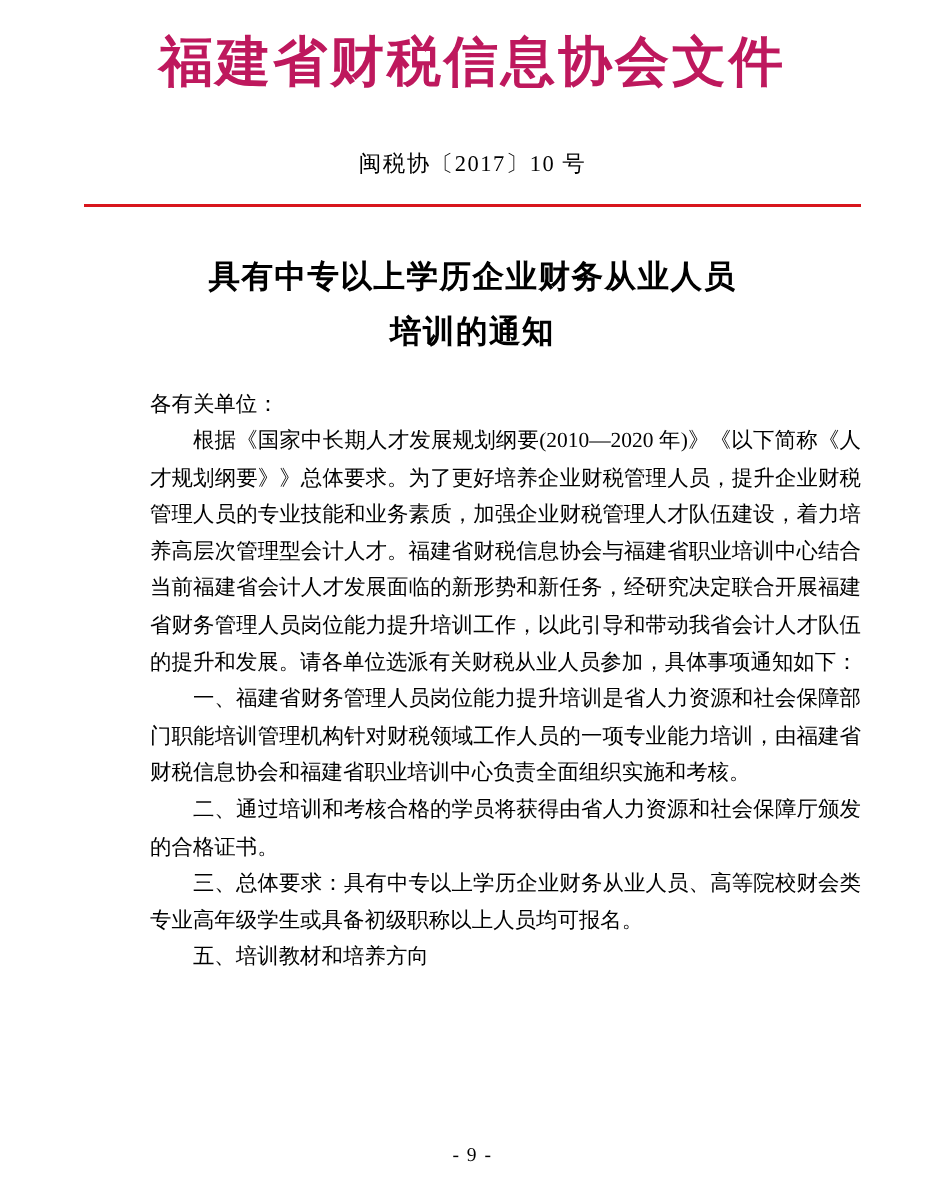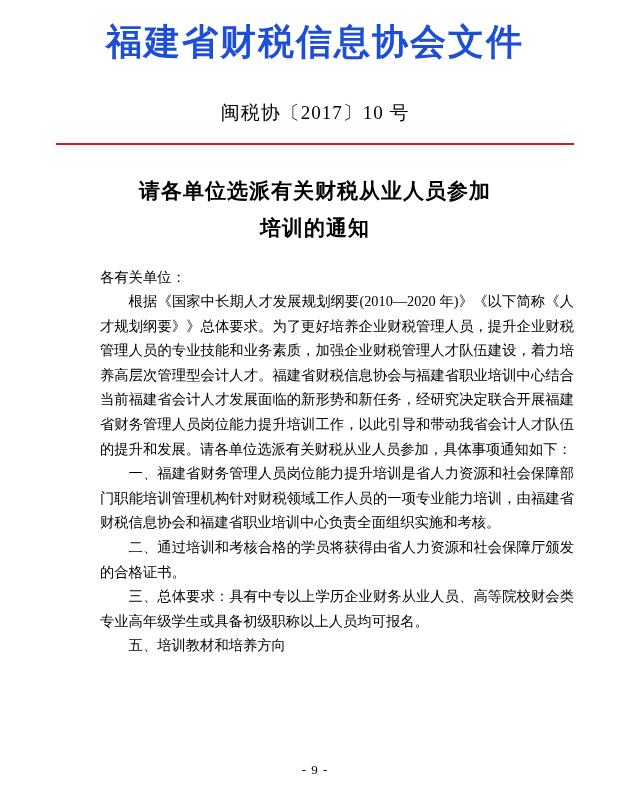--- a/index.html
+++ b/index.html
@@ -17,34 +17,34 @@
   }
   .page {
     width: 630px;
     height: 802px;
     box-sizing: border-box;
     padding: 18px 56px 0 56px;
     position: relative;
   }
   .letterhead {
     text-align: center;
-    color: #1d4ed8;
+    color: #be185d;
     font-family: "DejaVu Serif", "Liberation Serif", serif;
     font-weight: bold;
     letter-spacing: 2px;
   }
   .letterhead .line1,
   .letterhead .line2 {
     font-size: 36px;
     line-height: 1.28;
     white-space: nowrap;
   }
   .docnumber {
     text-align: center;
-    font-size: 19px;
+    font-size: 15px;
     margin-top: 36px;
     letter-spacing: 1px;
     font-family: "Liberation Serif", "DejaVu Serif", serif;
   }
   .redrule {
     margin-top: 17px;
     height: 2px;
     background: #d8161d;
     width: 100%;
   }
@@ -93,21 +93,21 @@
 
   <div class="letterhead">
     <div class="line1">福建省财税信息协会文件</div>
   </div>
 
   <div class="docnumber">闽税协〔2017〕10 号</div>
 
   <div class="redrule"></div>
 
   <div class="title">
-    <span class="t-line">请各单位选派有关财税从业人员参加</span>
+    <span class="t-line">具有中专以上学历企业财务从业人员</span>
     <span class="t-line">培训的通知</span>
   </div>
 
   <div class="body">
     <p class="noindent">各有关单位：</p>
     <p class="indent">根据《国家中长期人才发展规划纲要(2010—2020 年)》《以下简称《人才规划纲要》》总体要求。为了更好培养企业财税管理人员，提升企业财税管理人员的专业技能和业务素质，加强企业财税管理人才队伍建设，着力培养高层次管理型会计人才。福建省财税信息协会与福建省职业培训中心结合当前福建省会计人才发展面临的新形势和新任务，经研究决定联合开展福建省财务管理人员岗位能力提升培训工作，以此引导和带动我省会计人才队伍的提升和发展。请各单位选派有关财税从业人员参加，具体事项通知如下：</p>
     <p class="indent">一、福建省财务管理人员岗位能力提升培训是省人力资源和社会保障部门职能培训管理机构针对财税领域工作人员的一项专业能力培训，由福建省财税信息协会和福建省职业培训中心负责全面组织实施和考核。</p>
     <p class="indent">二、通过培训和考核合格的学员将获得由省人力资源和社会保障厅颁发的合格证书。</p>
     <p class="indent">三、总体要求：具有中专以上学历企业财务从业人员、高等院校财会类专业高年级学生或具备初级职称以上人员均可报名。</p>
     <p class="indent">五、培训教材和培养方向</p>

